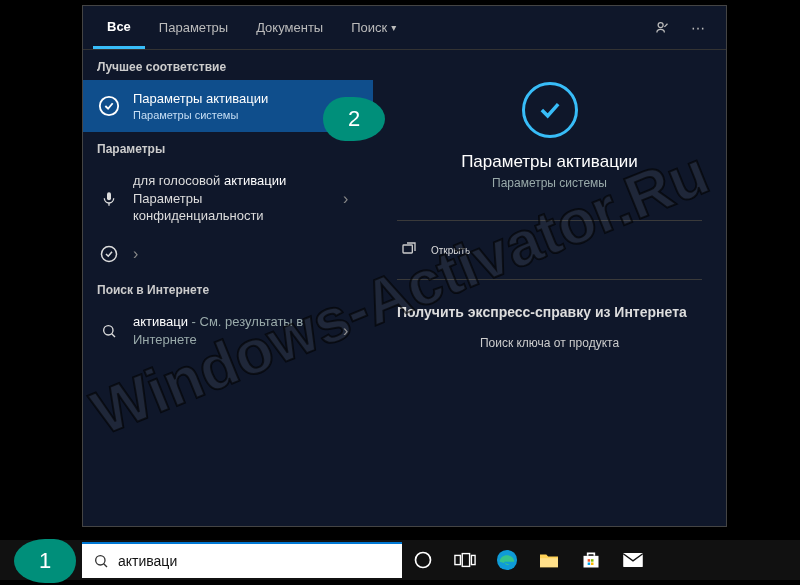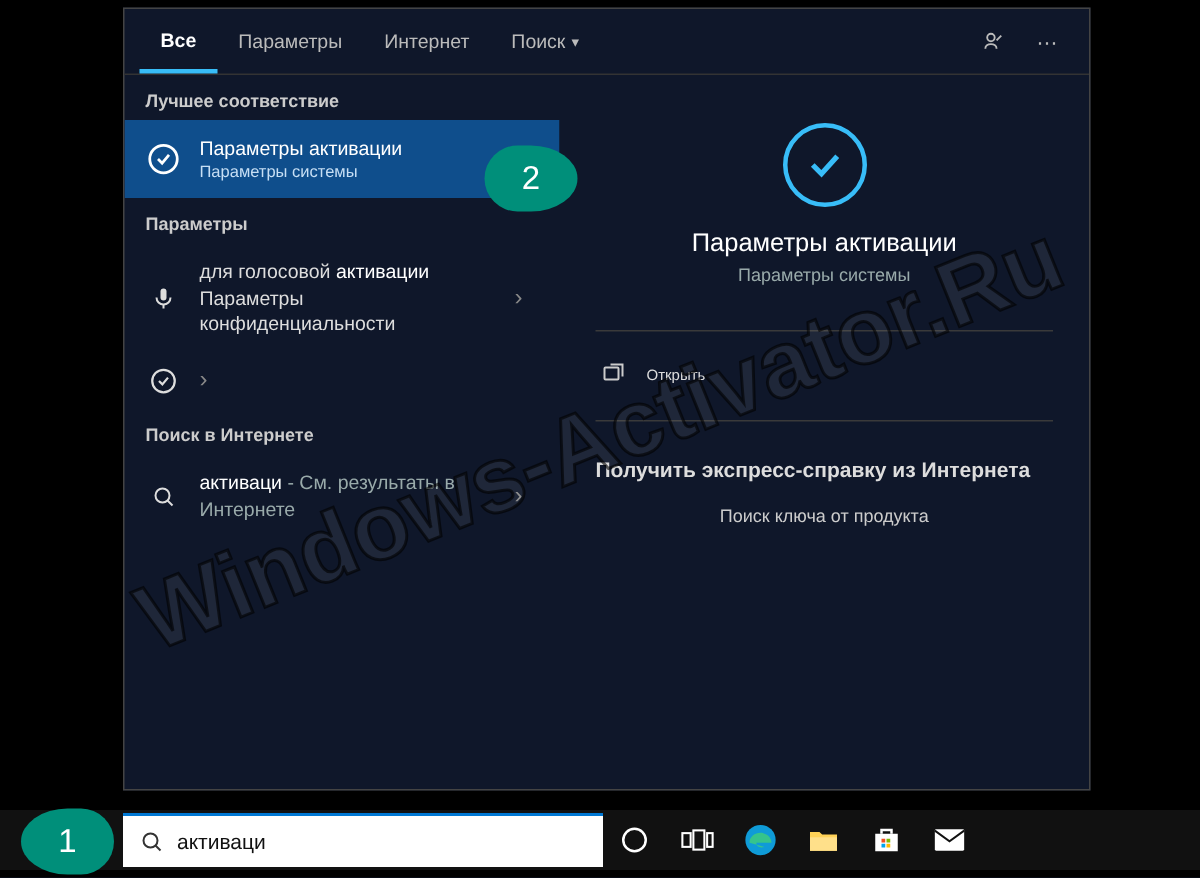--- a/index.html
+++ b/index.html
@@ -135,21 +135,21 @@
   b { color: #fff; font-weight: 400; }
 </style>
 </head>
 <body>
 
 <div class="search-panel">
 
   <div class="tabs">
     <div class="tab active">Все</div>
     <div class="tab">Параметры</div>
-    <div class="tab">Интернет</div>
+    <div class="tab">Документы</div>
     <div class="tab">
       <span>Поиск</span>
         <span style="margin-left:4px;font-size:10px;">▾</span>
     </div>
     <div class="spacer"></div>
     <div class="icon-btn">
       <svg width="15" height="15" viewBox="0 0 24 24" fill="none" stroke="currentColor" stroke-width="2">
           <circle cx="9" cy="8" r="4"></circle>
           <path d="M3 20c0-3 2.7-5 6-5s6 2 6 5"></path>
           <path d="M15 11l5-5"></path>

